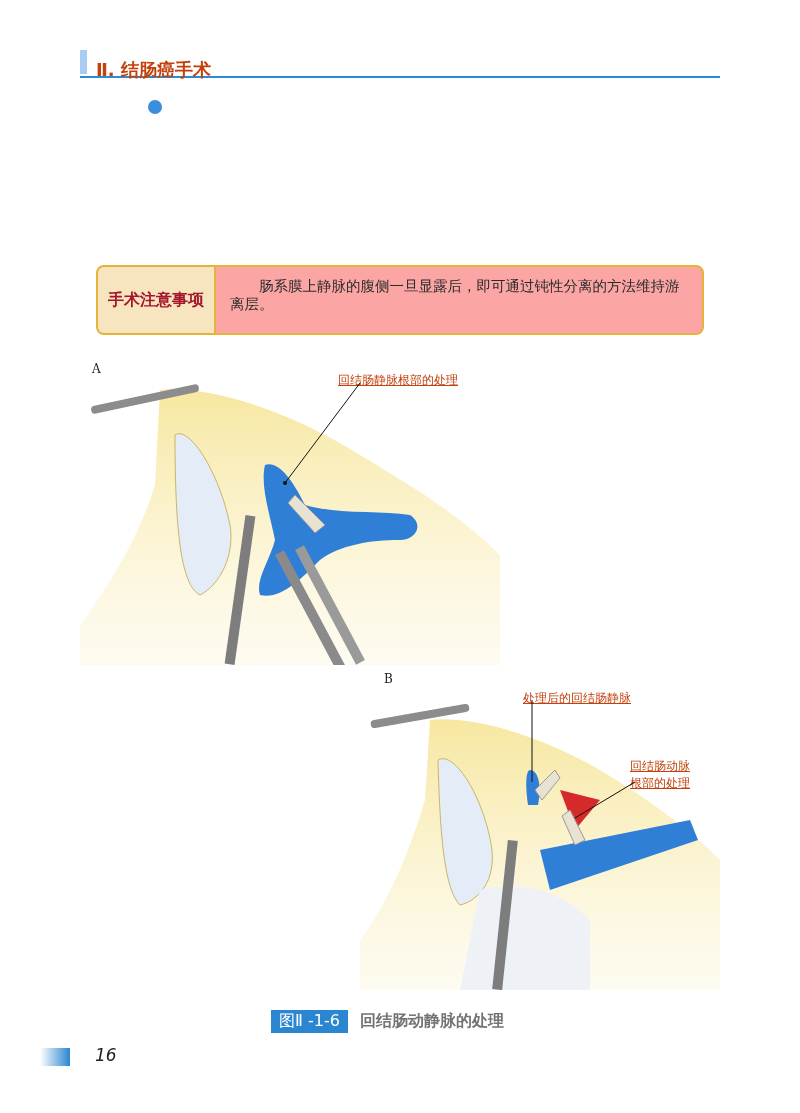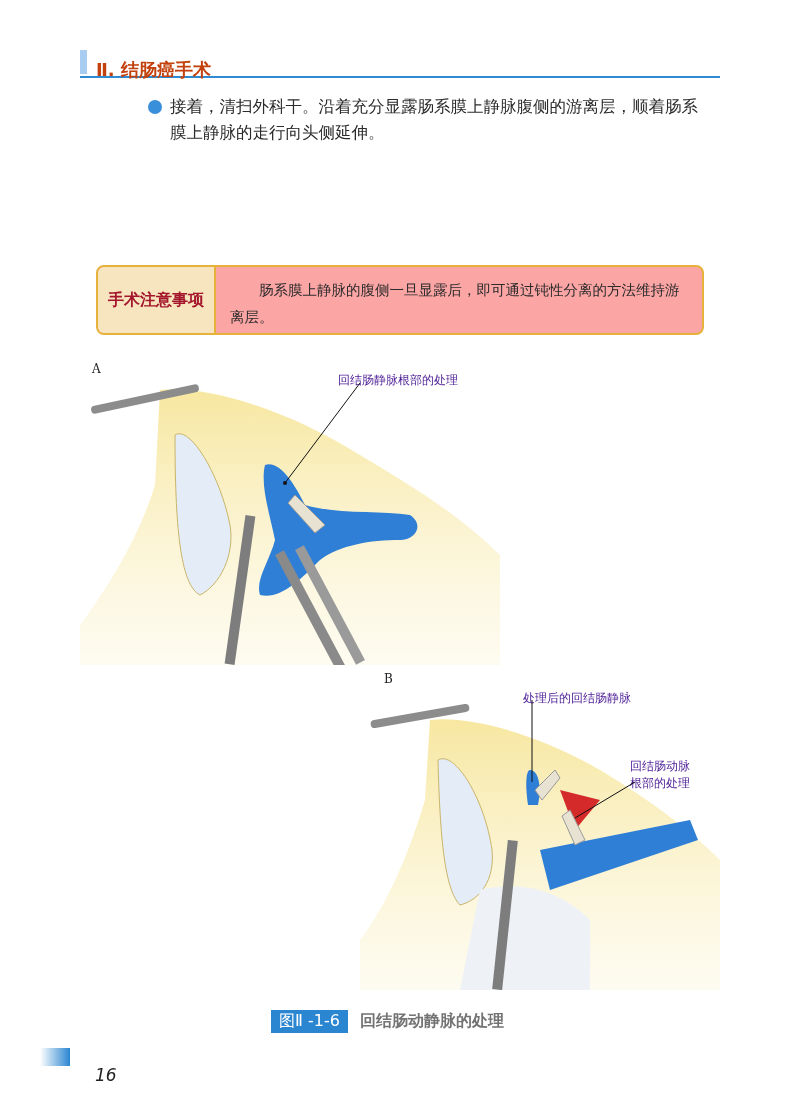--- a/index.html
+++ b/index.html
@@ -8,42 +8,41 @@
   .header { position:absolute; left:80px; top:50px; width:640px; height:26px; border-bottom:2px solid #2e8bd3; }
   .header-bar { position:absolute; left:0; top:0; width:7px; height:24px; background:#a9cdf0; }
   .header-title { position:absolute; left:16px; top:8px; font-family:"DejaVu Sans", sans-serif; font-size:18px; font-weight:bold; color:#c2410c; }
   .body-text { position:absolute; left:148px; top:94px; width:560px; font-size:16.5px; line-height:26px; color:#2b2b2b; }
   .para { position:relative; padding-left:22px; margin:0; }
   .bullet { position:absolute; left:0; top:6px; width:14px; height:14px; border-radius:50%; background:#3a8fdb; }
   .ref { color:#1f7bd0; font-family:"DejaVu Sans", sans-serif; }
   .note { position:absolute; left:96px; top:265px; width:604px; height:66px; border:2px solid #e7b23b; border-radius:8px; overflow:hidden; display:flex; background:#fca5a5; }
   .note-label { width:116px; background:#f7e5c0; border-right:2px solid #e7b23b; display:flex; align-items:center; justify-content:center;
                 font-family:"DejaVu Sans", sans-serif; font-weight:bold; font-size:16px; color:#a3162c; }
-  .note-text { flex:1; padding:10px 14px 6px 14px; font-size:14.5px; line-height:27px; text-indent:2em; color:#2b2b2b; }
+  .note-text { flex:1; padding:10px 14px 6px 14px; font-size:14.5px; line-height:18px; text-indent:2em; color:#2b2b2b; }
   .fig-label { position:absolute; font-family:"DejaVu Serif", serif; font-size:12px; color:#222; }
-  .callout { position:absolute; font-size:12px; color:#4c1d95; line-height:17px; }
+  .callout { position:absolute; font-size:12px; color:#c2410c; line-height:17px;text-decoration:underline; }
   .illus { position:absolute; }
   .caption { position:absolute; top:1010px; left:271px; display:flex; align-items:center; gap:12px; }
   .caption-tag { background:#2a86d1; color:#fff; font-family:"DejaVu Sans", sans-serif; font-size:16px; padding:1px 8px; }
   .caption-text { font-family:"DejaVu Sans", sans-serif; font-weight:bold; font-size:16px; color:#737373; }
   .footer-bar { position:absolute; left:40px; top:1048px; width:30px; height:18px; background:linear-gradient(90deg,#ffffff,#2a86d1); }
-  .page-num { position:absolute; left:95px; top:1045px; font-family:"DejaVu Sans", sans-serif; font-style:italic; font-size:17px; color:#222;margin-top:20px; }
+  .page-num { position:absolute; left:95px; top:1045px; font-family:"DejaVu Sans", sans-serif; font-style:italic; font-size:17px; color:#222; }
 </style>
 </head>
 <body>
 
 <div class="header">
   <div class="header-bar"></div>
   <div class="header-title">Ⅱ. 结肠癌手术</div>
 </div>
 
 <div class="body-text">
   <p class="para">
     <span class="bullet"></span>
-    <span>接着，清扫外科干。沿着充分显露肠系膜上静脉腹侧的游离层，顺着肠系膜上静脉的走行向头侧延伸。</span>
   </p>
 </div>
 
 <div class="note">
   <div class="note-label">手术注意事项</div>
   <div class="note-text">肠系膜上静脉的腹侧一旦显露后，即可通过钝性分离的方法维持游离层。</div>
 </div>
 
 <div class="fig-label" style="left:92px;top:362px;">A</div>
 <div class="callout" style="left:338px;top:372px;">回结肠静脉根部的处理</div>

